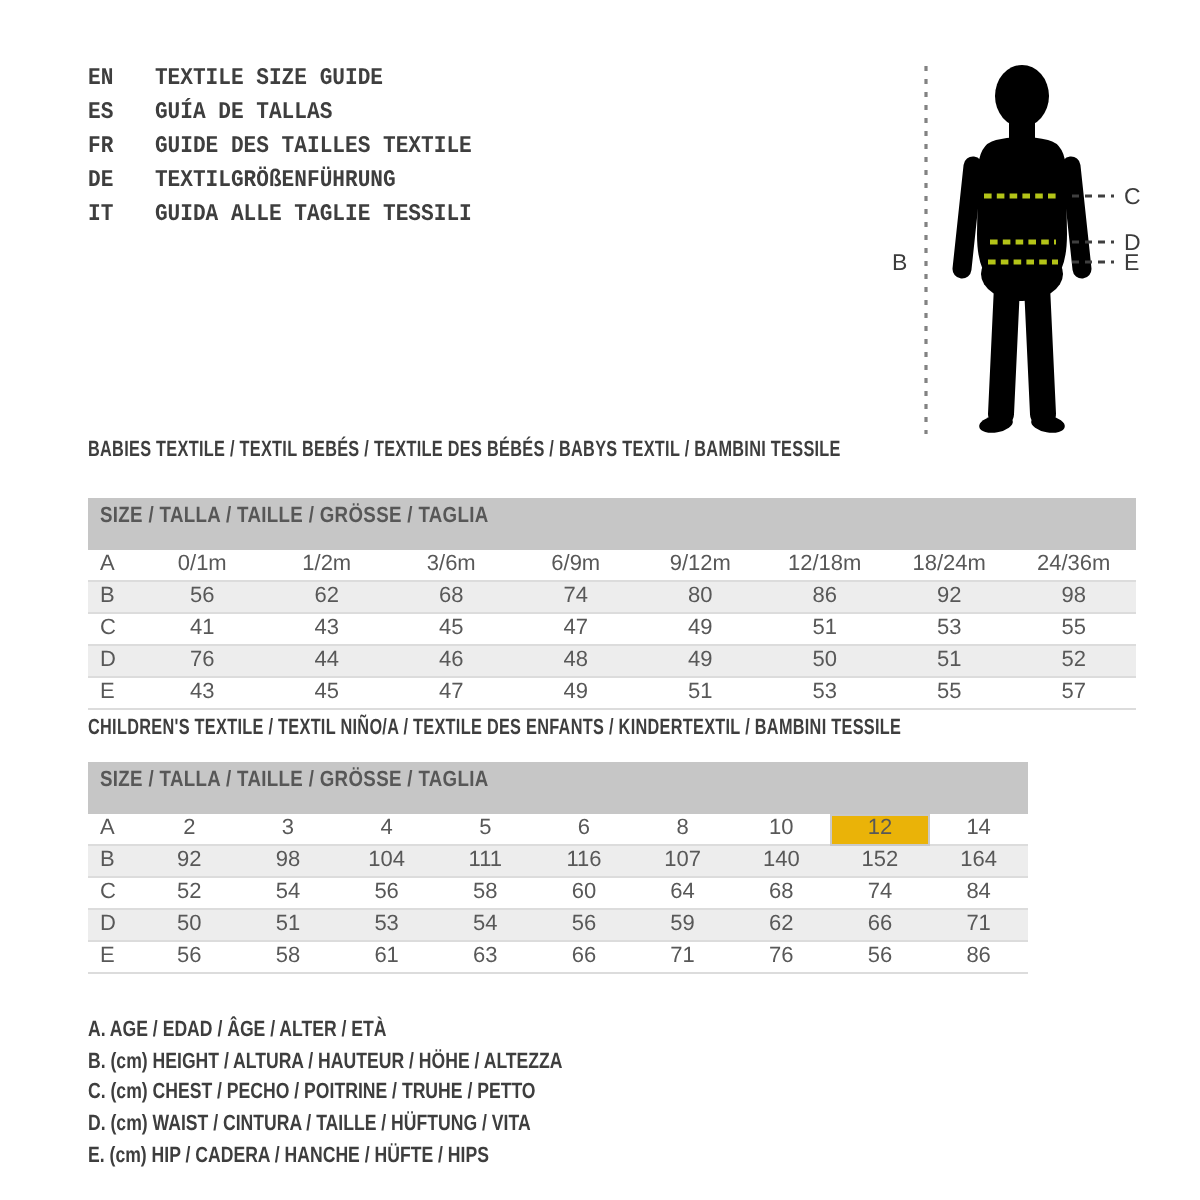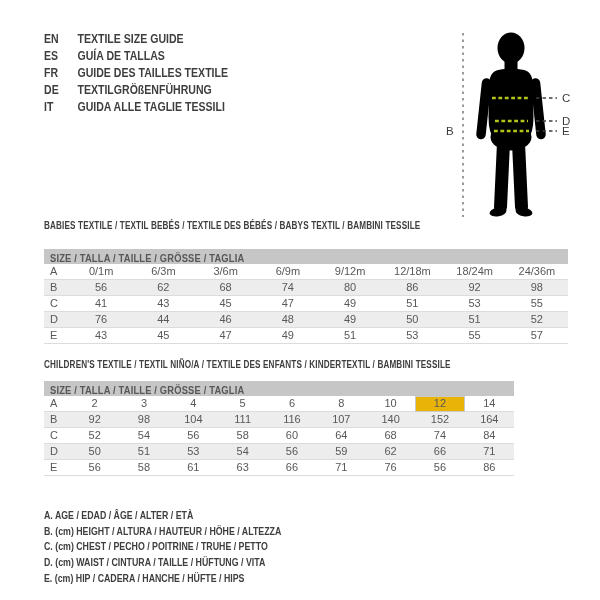--- a/index.html
+++ b/index.html
@@ -2,39 +2,39 @@
 <html><head>
 <meta charset="utf-8">
 <style>
   html,body{margin:0;padding:0;}
   body{
     width:600px;height:600px;position:relative;background:#ffffff;
     font-family:"Liberation Sans",sans-serif;overflow:hidden;
     --accent:#b4c418;--bar:#c6c6c6;--stripe:#ededed;--ink:#3e3e3e;--num:#585858;
   }
   
-  .langs{position:absolute;left:44px;top:31px;}
+  .langs{position:absolute;left:44px;top:31px;font-family:Liberation Mono, monospace;}
   .lang-row{display:flex;font-size:12px;font-weight:bold;color:var(--ink);
     line-height:17px;white-space:nowrap;transform:scaleX(.88);transform-origin:left top;}
   .lang-code{width:38px;flex:none;}
   
   .figure{position:absolute;left:440px;top:12px;}
   .fig-label{font-size:11.5px;fill:#3c3c3c;font-family:"Liberation Sans",sans-serif;}
   .green-dash{stroke:var(--accent);stroke-width:2.4;stroke-dasharray:3.8 2.6;}
   .gray-dash{stroke:#3f3f3f;stroke-width:1.5;stroke-dasharray:3.5 3;}
   
   .title{position:absolute;left:44px;font-size:11px;font-weight:bold;color:var(--ink);
     white-space:nowrap;transform:scaleX(.74);transform-origin:left top;letter-spacing:.2px;}
   .babies-title{top:219px;}
   .children-title{top:358px;}
   
   .tablewrap{position:absolute;left:44px;}
   .babies-tablewrap{top:249px;width:524px;}
   .children-tablewrap{top:381px;width:470px;}
-  .size-bar{height:15px;background:var(--bar);line-height:18px;padding-left:6px;
+  .size-bar{height:26px;background:var(--bar);line-height:18px;padding-left:6px;
     font-size:11px;font-weight:bold;color:#575757;overflow:hidden;}
   .size-bar span{display:inline-block;transform:scaleX(.85);transform-origin:left center;
     white-space:nowrap;letter-spacing:.2px;}
   table{border-collapse:collapse;table-layout:fixed;width:100%;}
   col.c-label{width:26px;}
   td{height:15px;border-bottom:1px solid #dcdcdc;font-size:11px;color:var(--num);
     text-align:center;padding:0;line-height:15px;}
   td.rl{text-align:left;padding-left:6px;}
   tr.stripe td{background:var(--stripe);}
   td.hl{outline:1px solid #c9c9c9;outline-offset:-1px;background:#eab308;}
@@ -115,21 +115,21 @@
   </div>
   <table>
     <colgroup>
         <col class="c-label">
         <col span="8">
       </colgroup>
     <tbody>
         <tr>
           <td class="rl">A</td>
           <td>0/1m</td>
-          <td>6/3m</td>
+          <td>1/2m</td>
           <td>3/6m</td>
           <td>6/9m</td>
           <td>9/12m</td>
           <td>12/18m</td>
           <td>18/24m</td>
           <td>24/36m</td>
         </tr>
         <tr class="stripe">
           <td class="rl">B</td>
           <td>56</td>

